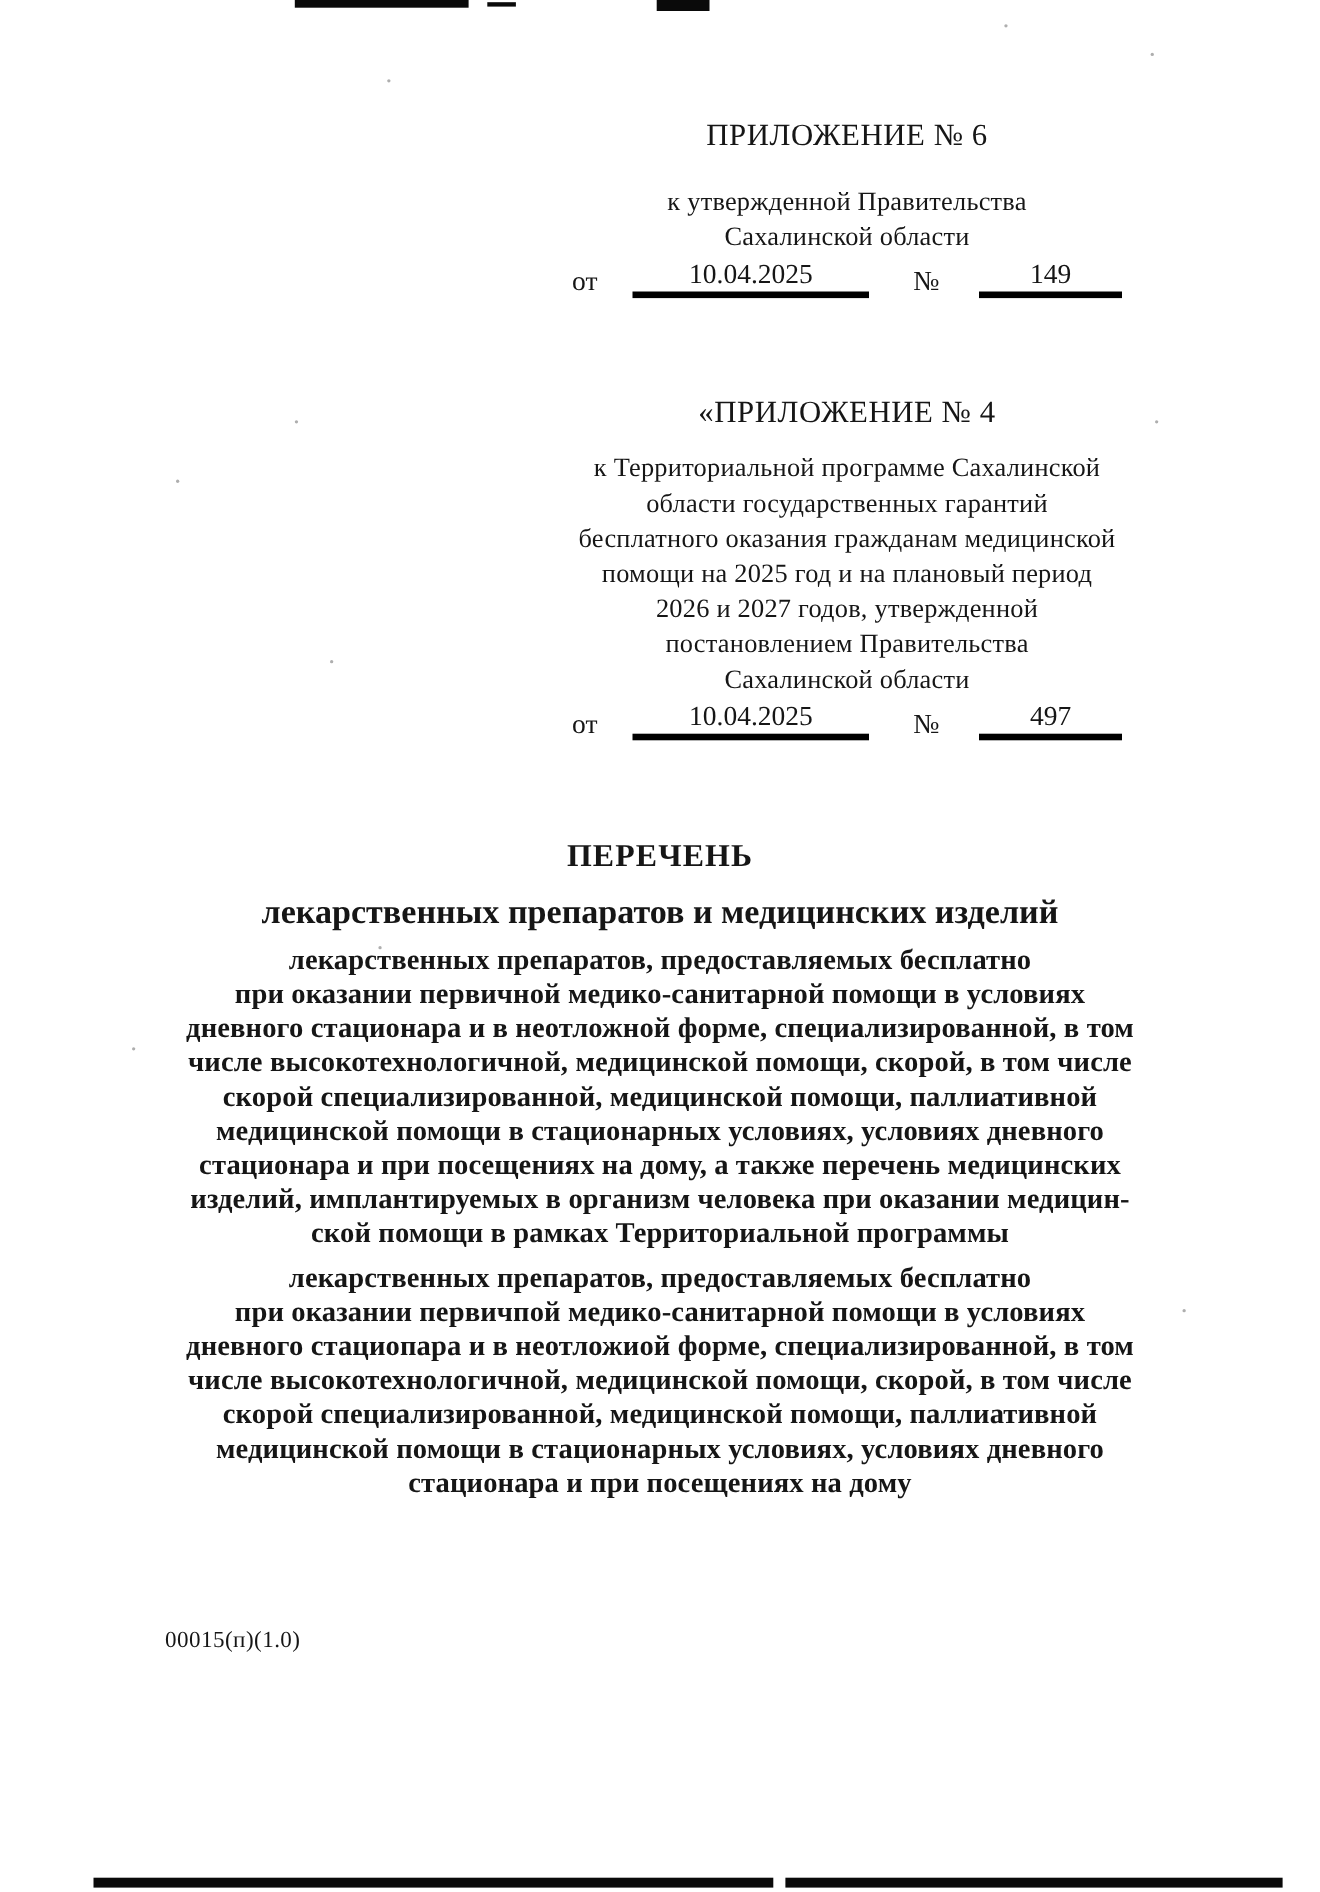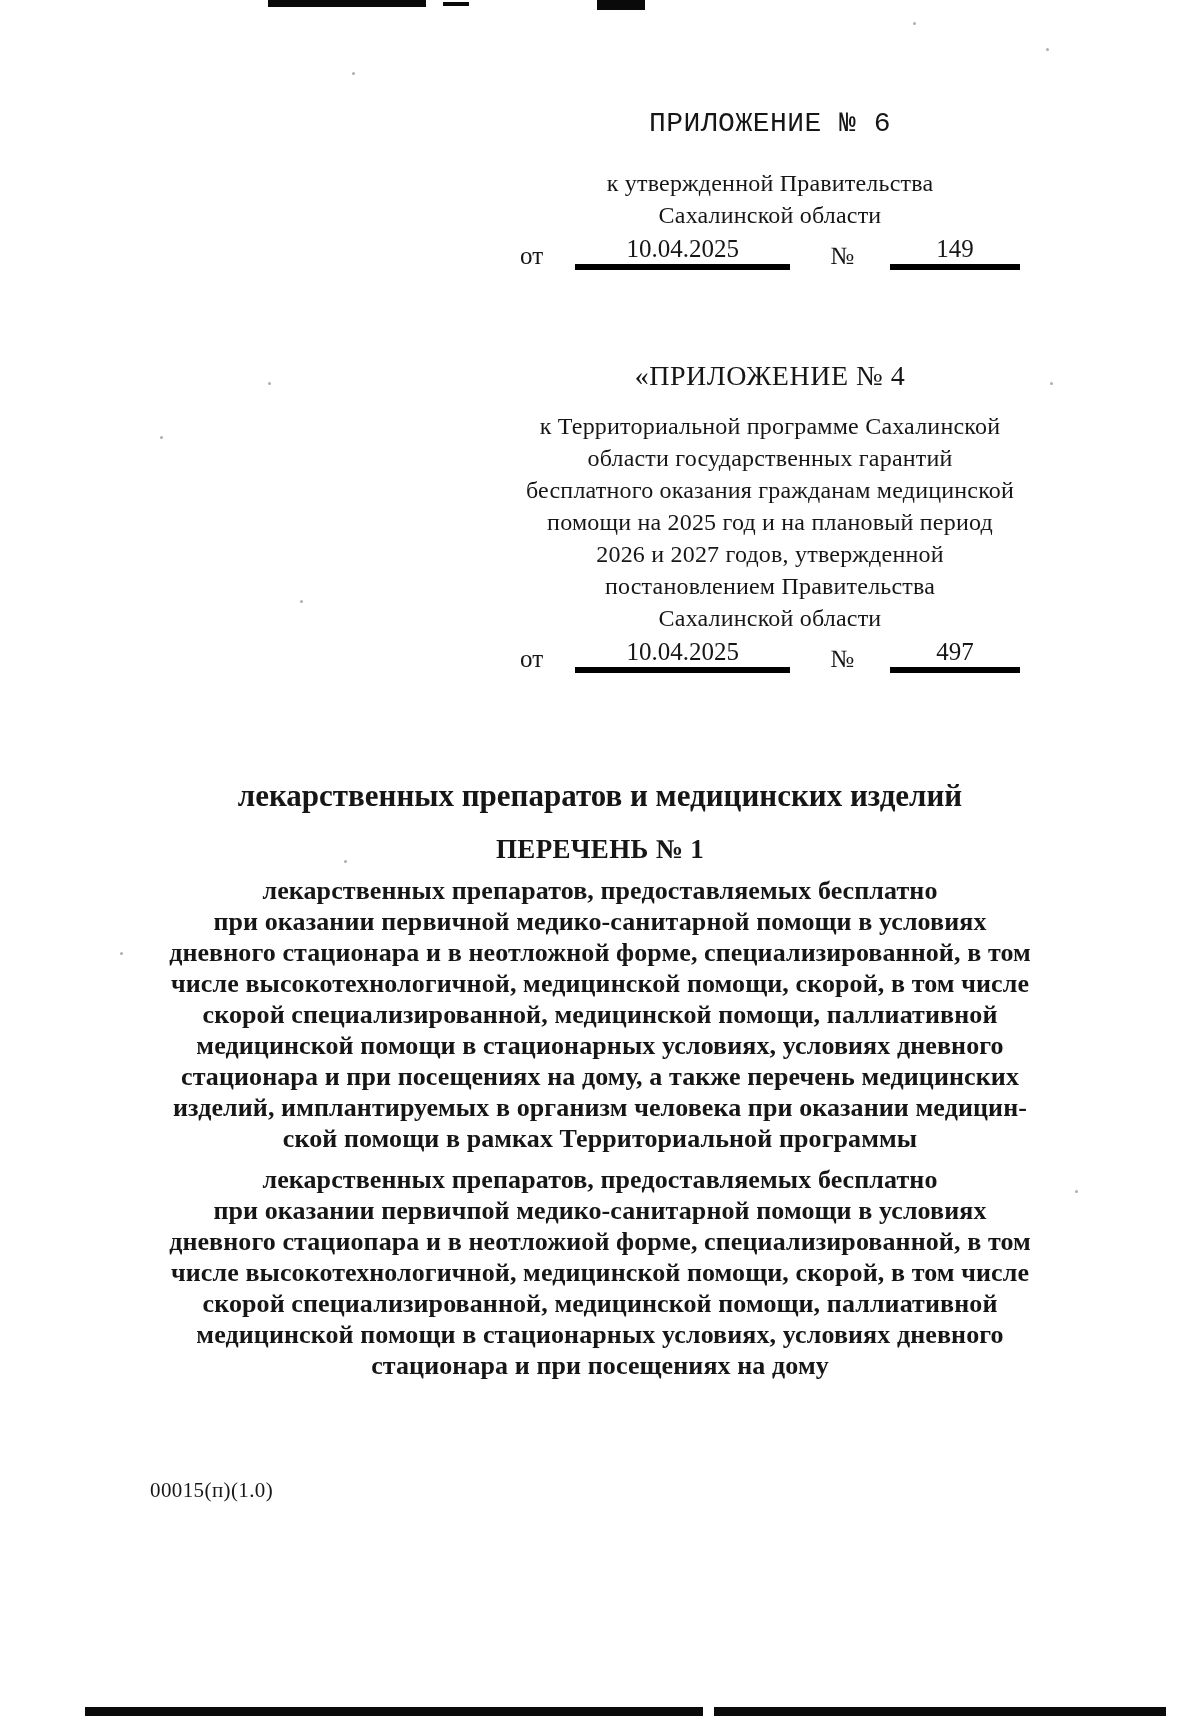--- a/index.html
+++ b/index.html
@@ -19,21 +19,21 @@
   .mark-top-3{left:443px;top:2px;width:26px;height:4px;}
   .mark-bottom-1{left:85px;top:1707px;width:618px;height:9px;}
   .mark-bottom-2{left:714px;top:1707px;width:452px;height:9px;}
   .speck{position:absolute;background:#8b8b8b;border-radius:50%;width:3px;height:3px;opacity:.7;}
 
   
   .annex{position:absolute;left:520px;width:500px;text-align:center;}
   .annex6{top:108px;}
   .annex4{top:360px;}
   .annex-title{font-size:28px;letter-spacing:.5px;}
-  .annex6 .annex-title{margin-bottom:28px;font-family:Liberation Mono, monospace;}
+  .annex6 .annex-title{margin-bottom:28px;}
   .annex4 .annex-title{margin-bottom:18px;}
   .annex-lines{
     font-size:24px;line-height:32px;white-space:pre-line;letter-spacing:.2px;
   }
   .date-line{
     display:flex;align-items:flex-end;
     font-size:25px;margin-top:4px;gap:24px;
   }
   .date-line .from{flex:0 0 auto;padding-right:8px;}
   .date-line .u{border-bottom:6px solid #000000;text-align:center;padding-bottom:1px;}
@@ -104,23 +104,23 @@
 Сахалинской области</div>
     <div class="date-line">
       <span class="from">от</span>
       <span class="u date">10.04.2025</span>
       <span class="numsign">№</span>
       <span class="u num">497</span>
     </div>
   </div>
 
   <div class="main">
+    <div class="main-title">ПЕРЕЧЕНЬ</div>
     <div class="main-subtitle">лекарственных препаратов и медицинских изделий</div>
 
-    <div class="section-heading">ПЕРЕЧЕНЬ № 1</div>
     <div class="section-body">лекарственных препаратов, предоставляемых бесплатно
 при оказании первичной медико-санитарной помощи в условиях
 дневного стационара и в неотложной форме, специализированной, в том
 числе высокотехнологичной, медицинской помощи, скорой, в том числе
 скорой специализированной, медицинской помощи, паллиативной
 медицинской помощи в стационарных условиях, условиях дневного
 стационара и при посещениях на дому, а также перечень медицинских
 изделий, имплантируемых в организм человека при оказании медицин-
 ской помощи в рамках Территориальной программы</div>
 

